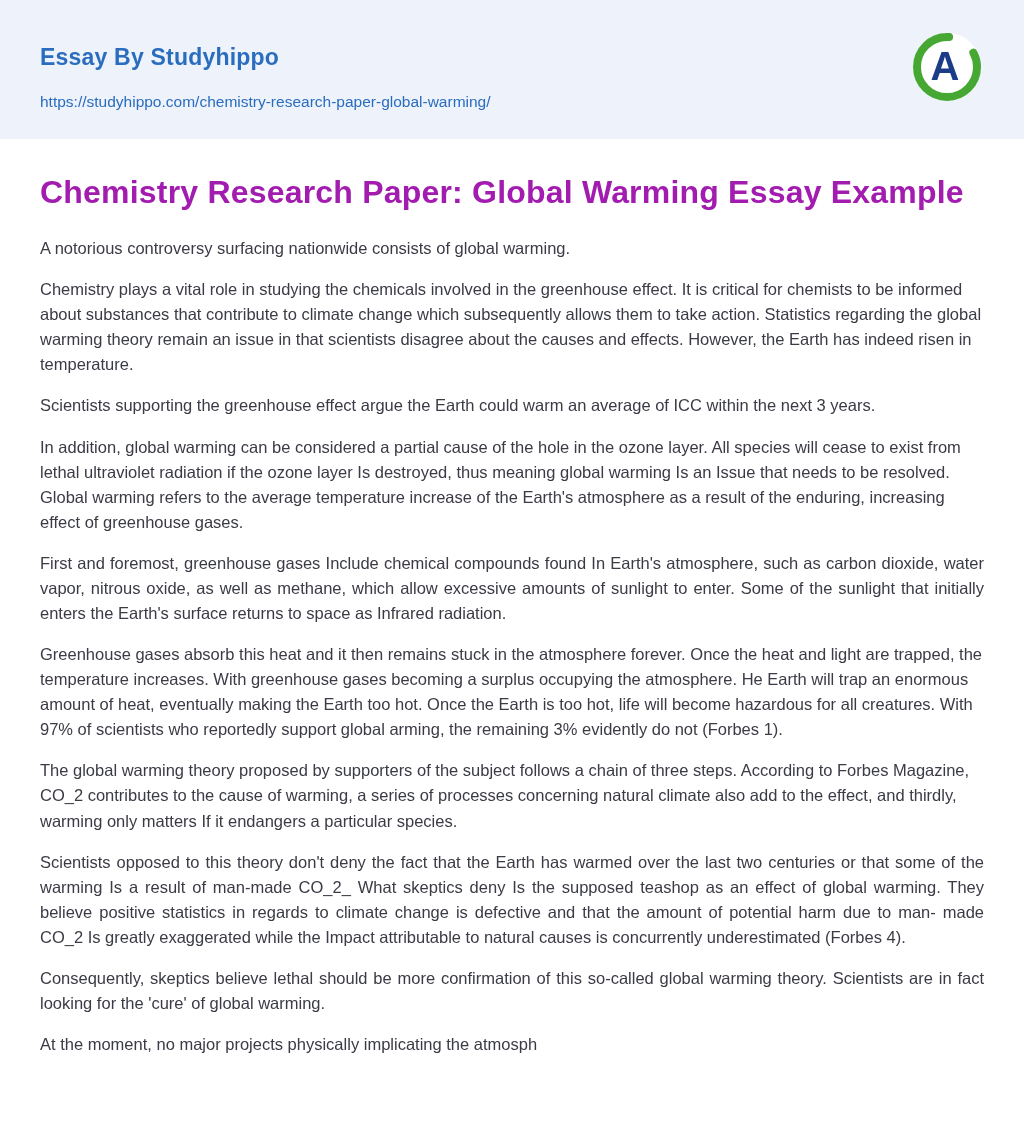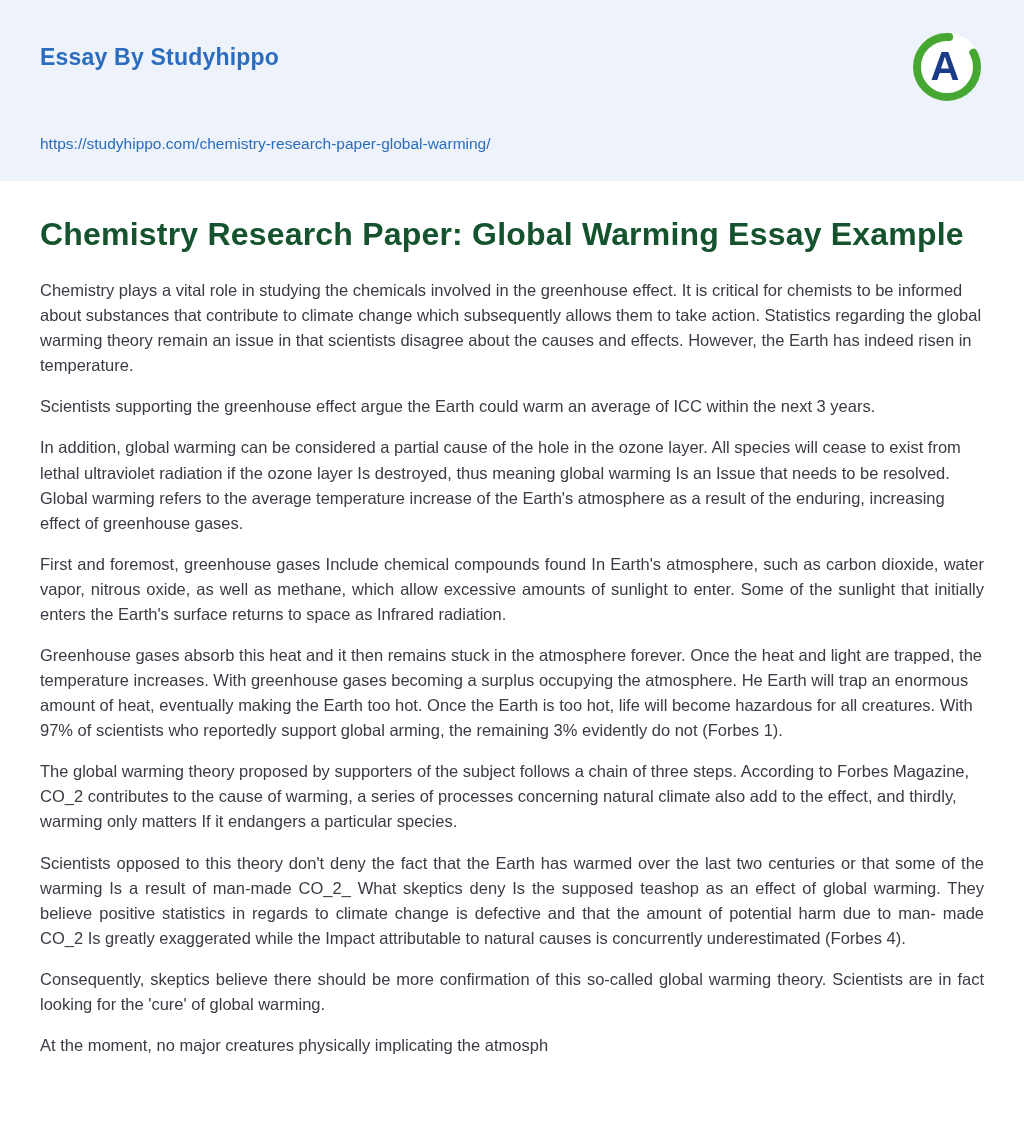--- a/index.html
+++ b/index.html
@@ -12,21 +12,21 @@
     font-family: "Liberation Sans", sans-serif;
     overflow: hidden;
   }
   .header {
     background: #eef3fb;
     padding: 30px 40px 28px 40px;
     display: flex;
     align-items: flex-start;
     justify-content: space-between;
   }
-  .header-text { display: flex; flex-direction: column; gap: 42px; }
+  .header-text { display: flex; flex-direction: column; }
   .brand {
     color: #2a6cbe;
     font-size: 23px;
     font-weight: 700;
     letter-spacing: 0.2px;
     margin: 14px 0 0 0;
   }
   .page-url {
     color: #2a6cbe;
     font-size: 15.5px;
@@ -39,21 +39,21 @@
     height: 74px;
     flex: 0 0 auto;
     cursor: pointer;
   }
   .main {
     padding: 24px 40px 0 40px;
   }
   h1.title {
     font-size: 32px;
     line-height: 1.22;
-    color: #14532d;
+    color: #a21caf;
     font-weight: 800;
     margin: 10px 0 24px 0;
     letter-spacing: 0.2px;
   }
   .paragraphs p {
     font-size: 16.5px;
     line-height: 1.52;
     color: #3a3b45;
     margin: 0 0 16px 0;
   }
@@ -72,23 +72,24 @@
       <circle cx="37" cy="37" r="34" fill="#ffffff"></circle>
       <circle cx="37" cy="37" r="30" fill="none" stroke="#46a832" stroke-width="8" stroke-linecap="round" stroke-dasharray="158.5 30" stroke-dashoffset="-173.5" pathLength="188.5"></circle>
       <text x="35" y="50" font-family="Liberation Sans, sans-serif" font-size="40" font-weight="bold" fill="#1b3c87" text-anchor="middle">A</text>
     </svg>
   </div>
 </div>
 
 <div class="main">
   <h1 class="title">Chemistry Research Paper: Global Warming Essay Example</h1>
   <div class="paragraphs" id="paragraphs">
+      <p>A notorious controversy surfacing nationwide consists of global warming.</p>
       <p>Chemistry plays a vital role in studying the chemicals involved in the greenhouse effect. It is critical for chemists to be informed about substances that contribute to climate change which subsequently allows them to take action. Statistics regarding the global warming theory remain an issue in that scientists disagree about the causes and effects. However, the Earth has indeed risen in temperature.</p>
       <p>Scientists supporting the greenhouse effect argue the Earth could warm an average of ICC within the next 3 years.</p>
       <p>In addition, global warming can be considered a partial cause of the hole in the ozone layer. All species will cease to exist from lethal ultraviolet radiation if the ozone layer Is destroyed, thus meaning global warming Is an Issue that needs to be resolved. Global warming refers to the average temperature increase of the Earth's atmosphere as a result of the enduring, increasing effect of greenhouse gases.</p>
       <p class="justify">First and foremost, greenhouse gases Include chemical compounds found In Earth's atmosphere, such as carbon dioxide, water vapor, nitrous oxide, as well as methane, which allow excessive amounts of sunlight to enter. Some of the sunlight that initially enters the Earth's surface returns to space as Infrared radiation.</p>
       <p>Greenhouse gases absorb this heat and it then remains stuck in the atmosphere forever. Once the heat and light are trapped, the temperature increases. With greenhouse gases becoming a surplus occupying the atmosphere. He Earth will trap an enormous amount of heat, eventually making the Earth too hot. Once the Earth is too hot, life will become hazardous for all creatures. With 97% of scientists who reportedly support global arming, the remaining 3% evidently do not (Forbes 1).</p>
       <p>The global warming theory proposed by supporters of the subject follows a chain of three steps. According to Forbes Magazine, CO_2 contributes to the cause of warming, a series of processes concerning natural climate also add to the effect, and thirdly, warming only matters If it endangers a particular species.</p>
       <p class="justify">Scientists opposed to this theory don't deny the fact that the Earth has warmed over the last two centuries or that some of the warming Is a result of man-made CO_2_ What skeptics deny Is the supposed teashop as an effect of global warming. They believe positive statistics in regards to climate change is defective and that the amount of potential harm due to man- made CO_2 Is greatly exaggerated while the Impact attributable to natural causes is concurrently underestimated (Forbes 4).</p>
-      <p class="justify">Consequently, skeptics believe there should be more confirmation of this so-called global warming theory. Scientists are in fact looking for the 'cure' of global warming.</p>
-      <p>At the moment, no major creatures physically implicating the atmosph</p>
+      <p class="justify">Consequently, skeptics believe lethal should be more confirmation of this so-called global warming theory. Scientists are in fact looking for the 'cure' of global warming.</p>
+      <p>At the moment, no major projects physically implicating the atmosph</p>
     </div>
 </div>
 
 </body></html>

